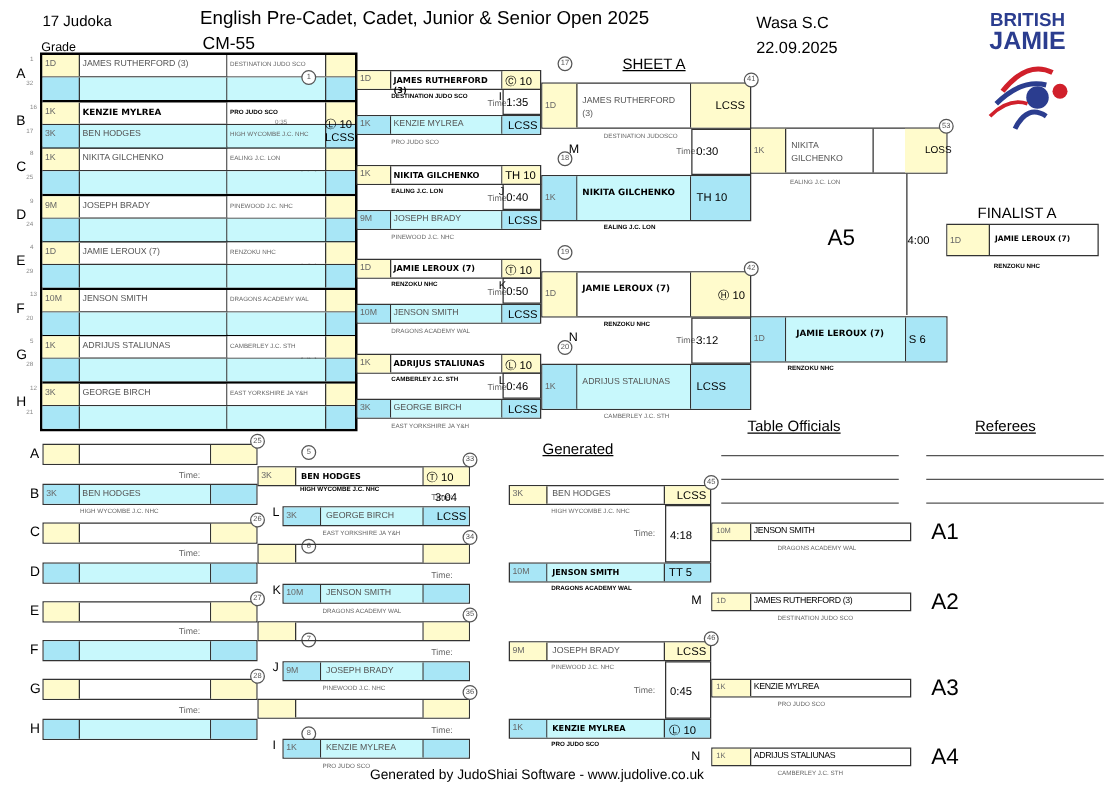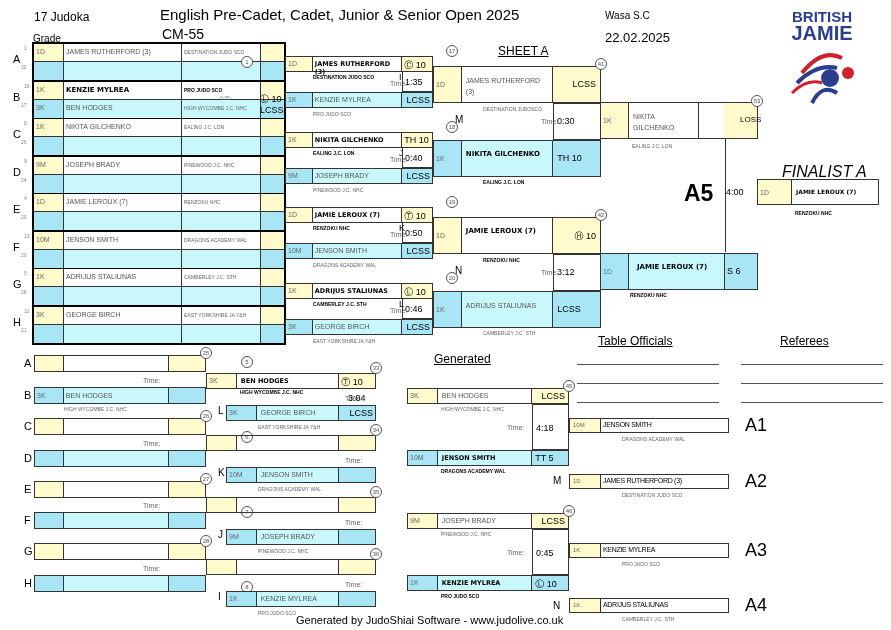--- a/index.html
+++ b/index.html
@@ -26,22 +26,22 @@
   .hline { position:absolute; height:1px; background:#333; }
   .vline { position:absolute; width:1px; background:#333; }
   .u { text-decoration:underline; }
 </style>
 </head>
 <body>
 
 <div class="t" style="left:34px;top:10px;font-size:12px;">17 Judoka</div>
 <div class="t" style="left:160px;top:6px;font-size:15px;">English Pre-Cadet, Cadet, Junior &amp; Senior Open 2025</div>
 <div class="t" style="left:162px;top:26px;font-size:14px;">CM-55</div>
-<div class="t" style="left:605px;top:10px;font-size:10px;">Wasa S.C</div>
-<div class="t" style="left:605px;top:30px;font-size:13px;">22.02.2025</div>
+<div class="t" style="left:605px;top:10px;font-size:13px;">Wasa S.C</div>
+<div class="t" style="left:605px;top:30px;font-size:13px;">22.09.2025</div>
 <div class="t" style="left:33px;top:33px;font-size:10px;">Grade</div>
 <div class="t u" style="left:498px;top:44px;font-size:12px;">SHEET A</div>
 
 <div class="abs" style="left:782px;top:10px;width:80px;">
   <div style="font-weight:bold;color:#2b3d8f;font-size:15px;line-height:14px;text-align:center;">BRITISH</div>
   <div style="font-weight:bold;color:#2b3d8f;font-size:20px;line-height:19px;text-align:center;">JAMIE</div>
   <svg width="80" height="70" viewBox="0 0 80 70">
     <path d="M20 30 Q40 5 60 15" stroke="#d0202b" stroke-width="4" fill="none"></path>
     <path d="M15 40 Q35 20 55 25" stroke="#2b3d8f" stroke-width="4" fill="none"></path>
     <circle cx="48" cy="35" r="9" fill="#2b3d8f"></circle>
@@ -176,21 +176,21 @@
       <div class="circ" style="left: 207px; top: 274.5px;">8</div>
     </div>
   </div>
 
 <div id="r2"></div>
 <div id="semis"></div>
 <div id="final"></div>
 <div id="rep"></div>
 <div id="place"></div>
 
-<div class="t" style="left:782px;top:163px;font-size:16px;font-style:italic;">FINALIST A</div>
+<div class="t" style="left:782px;top:163px;font-size:12px;">FINALIST A</div>
 <div class="box" style="left:757px;top:179px;width:122px;height:26px;display:flex;">
   <div class="yel grade" style="width:34px;padding:9px 2px;border-right:1px solid #333;">1D</div>
   <div class="nmb" style="padding:8px 4px;font-size:6px;">JAMIE LEROUX (7)</div>
 </div>
 <div class="t clubb" style="left:795px;top:210px;">RENZOKU NHC</div>
 
 <div class="t u" style="left:598px;top:334px;font-size:12px;">Table Officials</div>
 <div class="t u" style="left:780px;top:334px;font-size:12px;">Referees</div>
 <div class="hline" style="left:577px;top:364px;width:142px;background:#555;"></div>
 <div class="hline" style="left:577px;top:383px;width:142px;background:#555;"></div>
@@ -322,21 +322,21 @@
     <div class="cyan2 score" style="width: 47px; padding: 12px 4px;">LCSS</div>
   </div>
 <div class="t club" style="left: 483px; top: 330px;">CAMBERLEY J.C. STH</div>
 <div class="circ" style="left: 595px; top: 209px;">42</div>
 <div class="box" style="left: 600px; top: 102px; width: 158px; height: 37px; display: flex;">
     <div class="yel grade" style="width: 28px; padding: 14px 2px; border-right: 1px solid rgb(51, 51, 51);">1K</div>
     <div class="nm" style="padding: 8px 4px; white-space: normal; border-right: 1px solid rgb(51, 51, 51); line-height: 11px; width: 70px;">NIKITA GILCHENKO</div>
     <div class="yel score" style="width: 33px; padding: 12px 16px; text-align: right; font-size: 8px; margin-left: auto;">LOSS</div>
   </div>
 <div class="t club" style="left: 632px; top: 143px;">EALING J.C. LON</div>
-<div class="t" style="left: 684px; top: 180px; font-size: 23px; font-weight: bold;">A5</div>
+<div class="t" style="left: 662px; top: 180px; font-size: 18px;">A5</div>
 <div class="vline" style="left: 725px; top: 139px; height: 113px;"></div>
 <div class="t" style="left: 726px; top: 187px; font-size: 9px;">4:00</div>
 <div class="box" style="left: 600px; top: 253px; width: 158px; height: 37px; display: flex;">
     <div class="cyan2 grade" style="width: 28px; padding: 14px 2px; border-right: 1px solid rgb(51, 51, 51);">1D</div>
     <div class="cyan nmb" style="width: 96px; padding: 8px; white-space: normal; border-right: 1px solid rgb(51, 51, 51); line-height: 11px;">JAMIE LEROUX (7)</div>
     <div class="cyan2 score" style="width: 32px; padding: 12px 2px;">S 6</div>
   </div>
 <div class="t clubb" style="left: 630px; top: 292px;">RENZOKU NHC</div>
 <div class="circ" style="left: 751px; top: 95px;">53</div>
 <div class="t lbl" style="left: 24px; top: 357px;">A</div>

